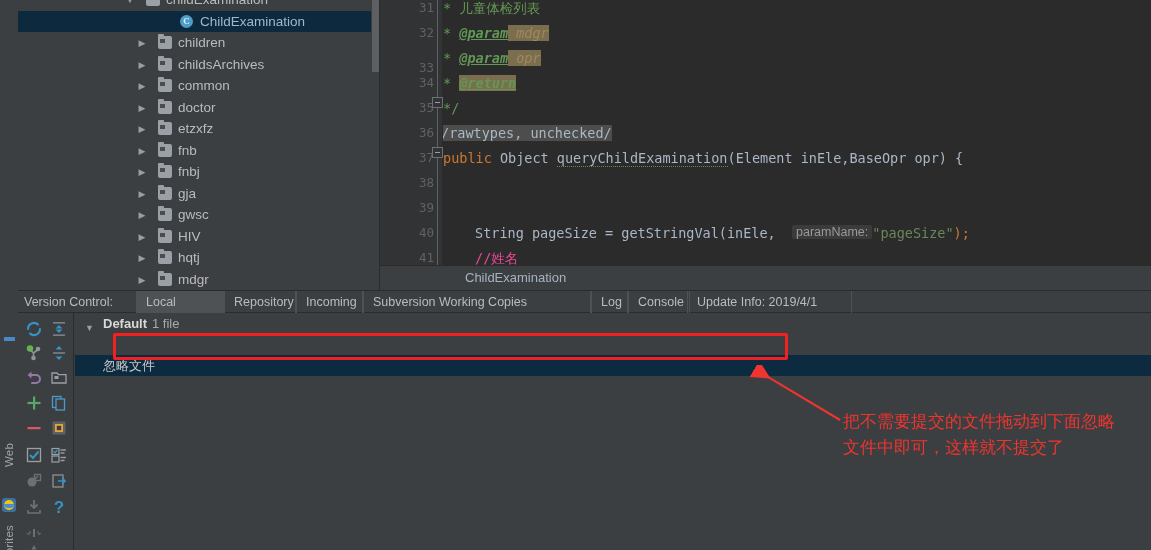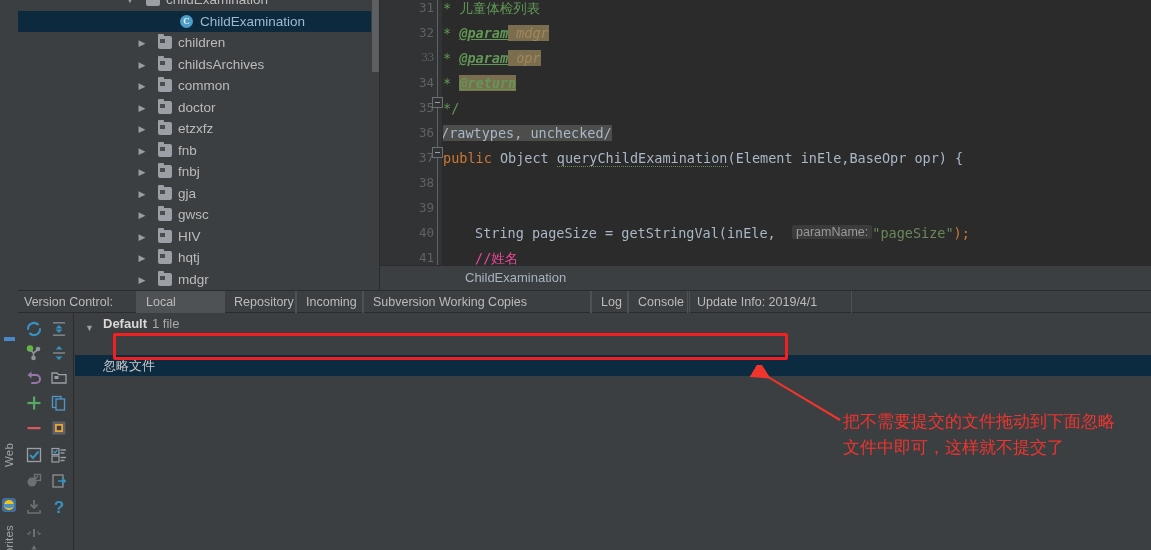--- a/index.html
+++ b/index.html
@@ -270,21 +270,21 @@
         <div class="tree-sb-thumb"></div>
       </div>
       <div class="tree-divider"></div>
     </div>
 
     <div id="editor">
       <div id="gutter">
         <div id="gutter-nums">
             <div class="lineno" style="top: 0px;">31</div>
             <div class="lineno" style="top: 25px;">32</div>
-            <div class="lineno" style="top: 50px; font-family: Liberation Serif, serif;">33</div>
+            <div class="lineno" style="top: 60px;">33</div>
             <div class="lineno" style="top: 75px;">34</div>
             <div class="lineno" style="top: 100px;">35</div>
             <div class="lineno" style="top: 125px;">36</div>
             <div class="lineno" style="top: 150px;">37</div>
             <div class="lineno" style="top: 175px;">38</div>
             <div class="lineno" style="top: 200px;">39</div>
             <div class="lineno" style="top: 225px;">40</div>
             <div class="lineno" style="top: 250px;">41</div>
           </div>
         <div class="fold-line" style="top:0;height:108px;"></div>

